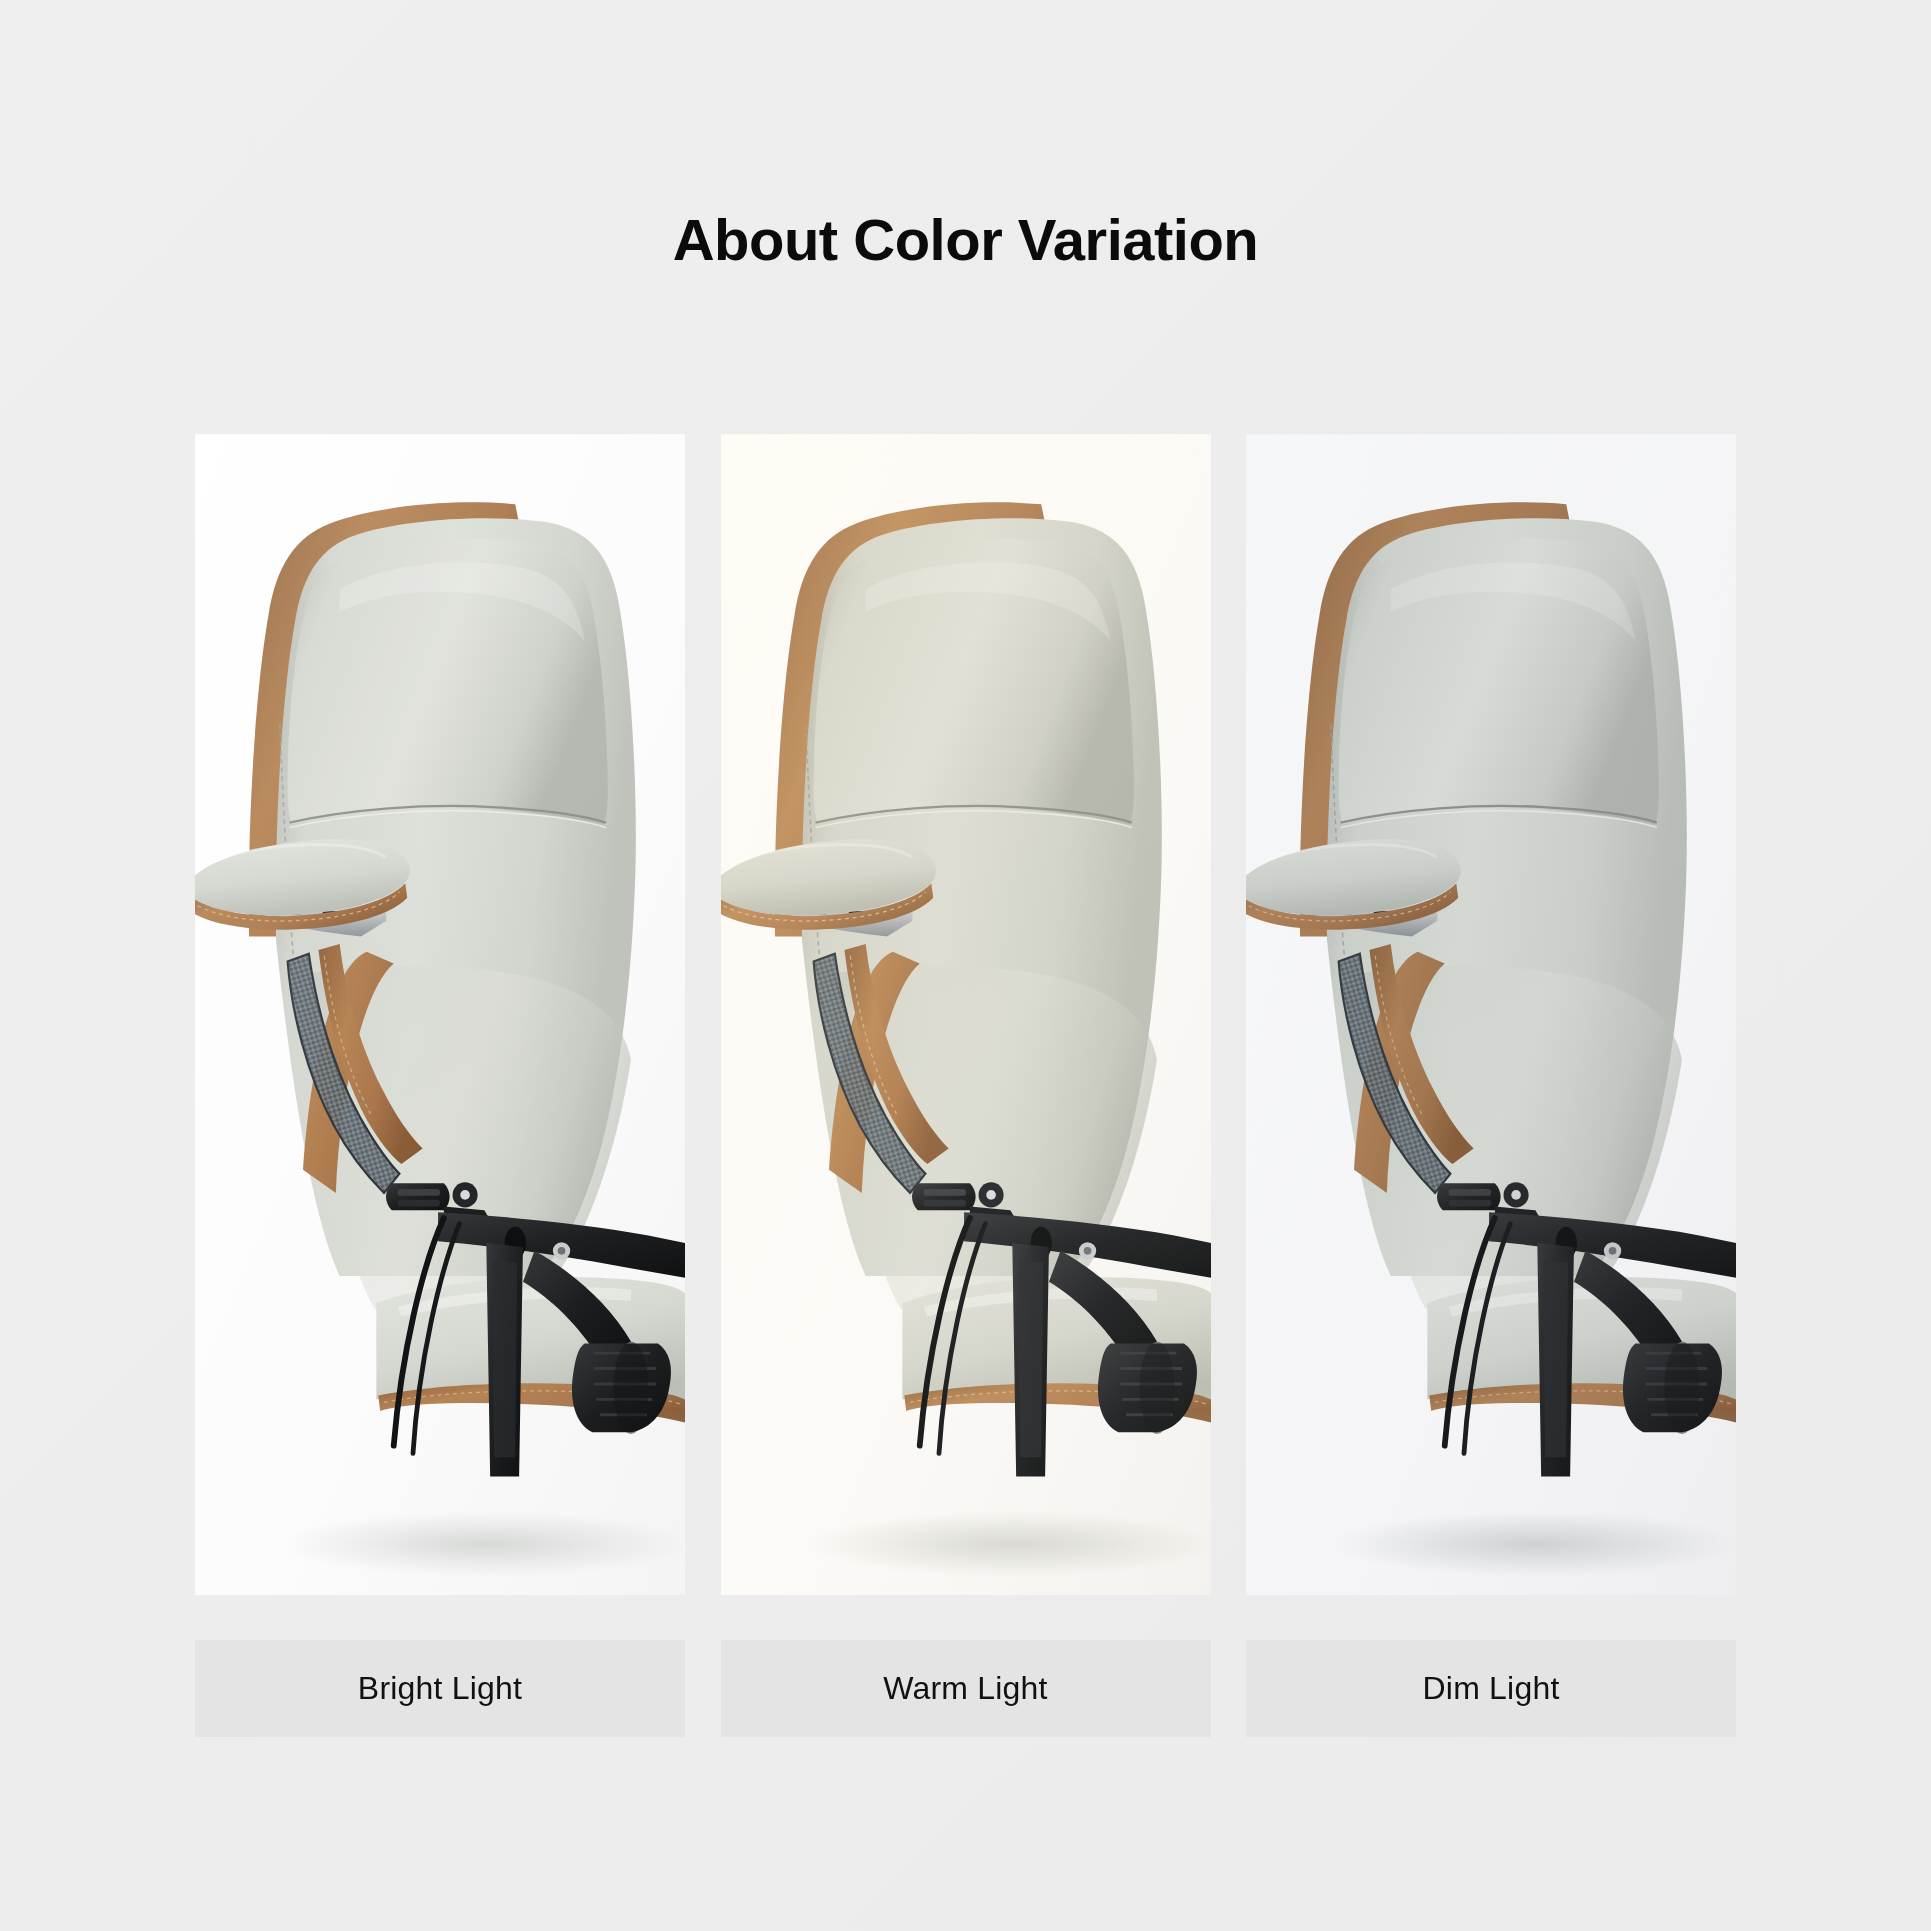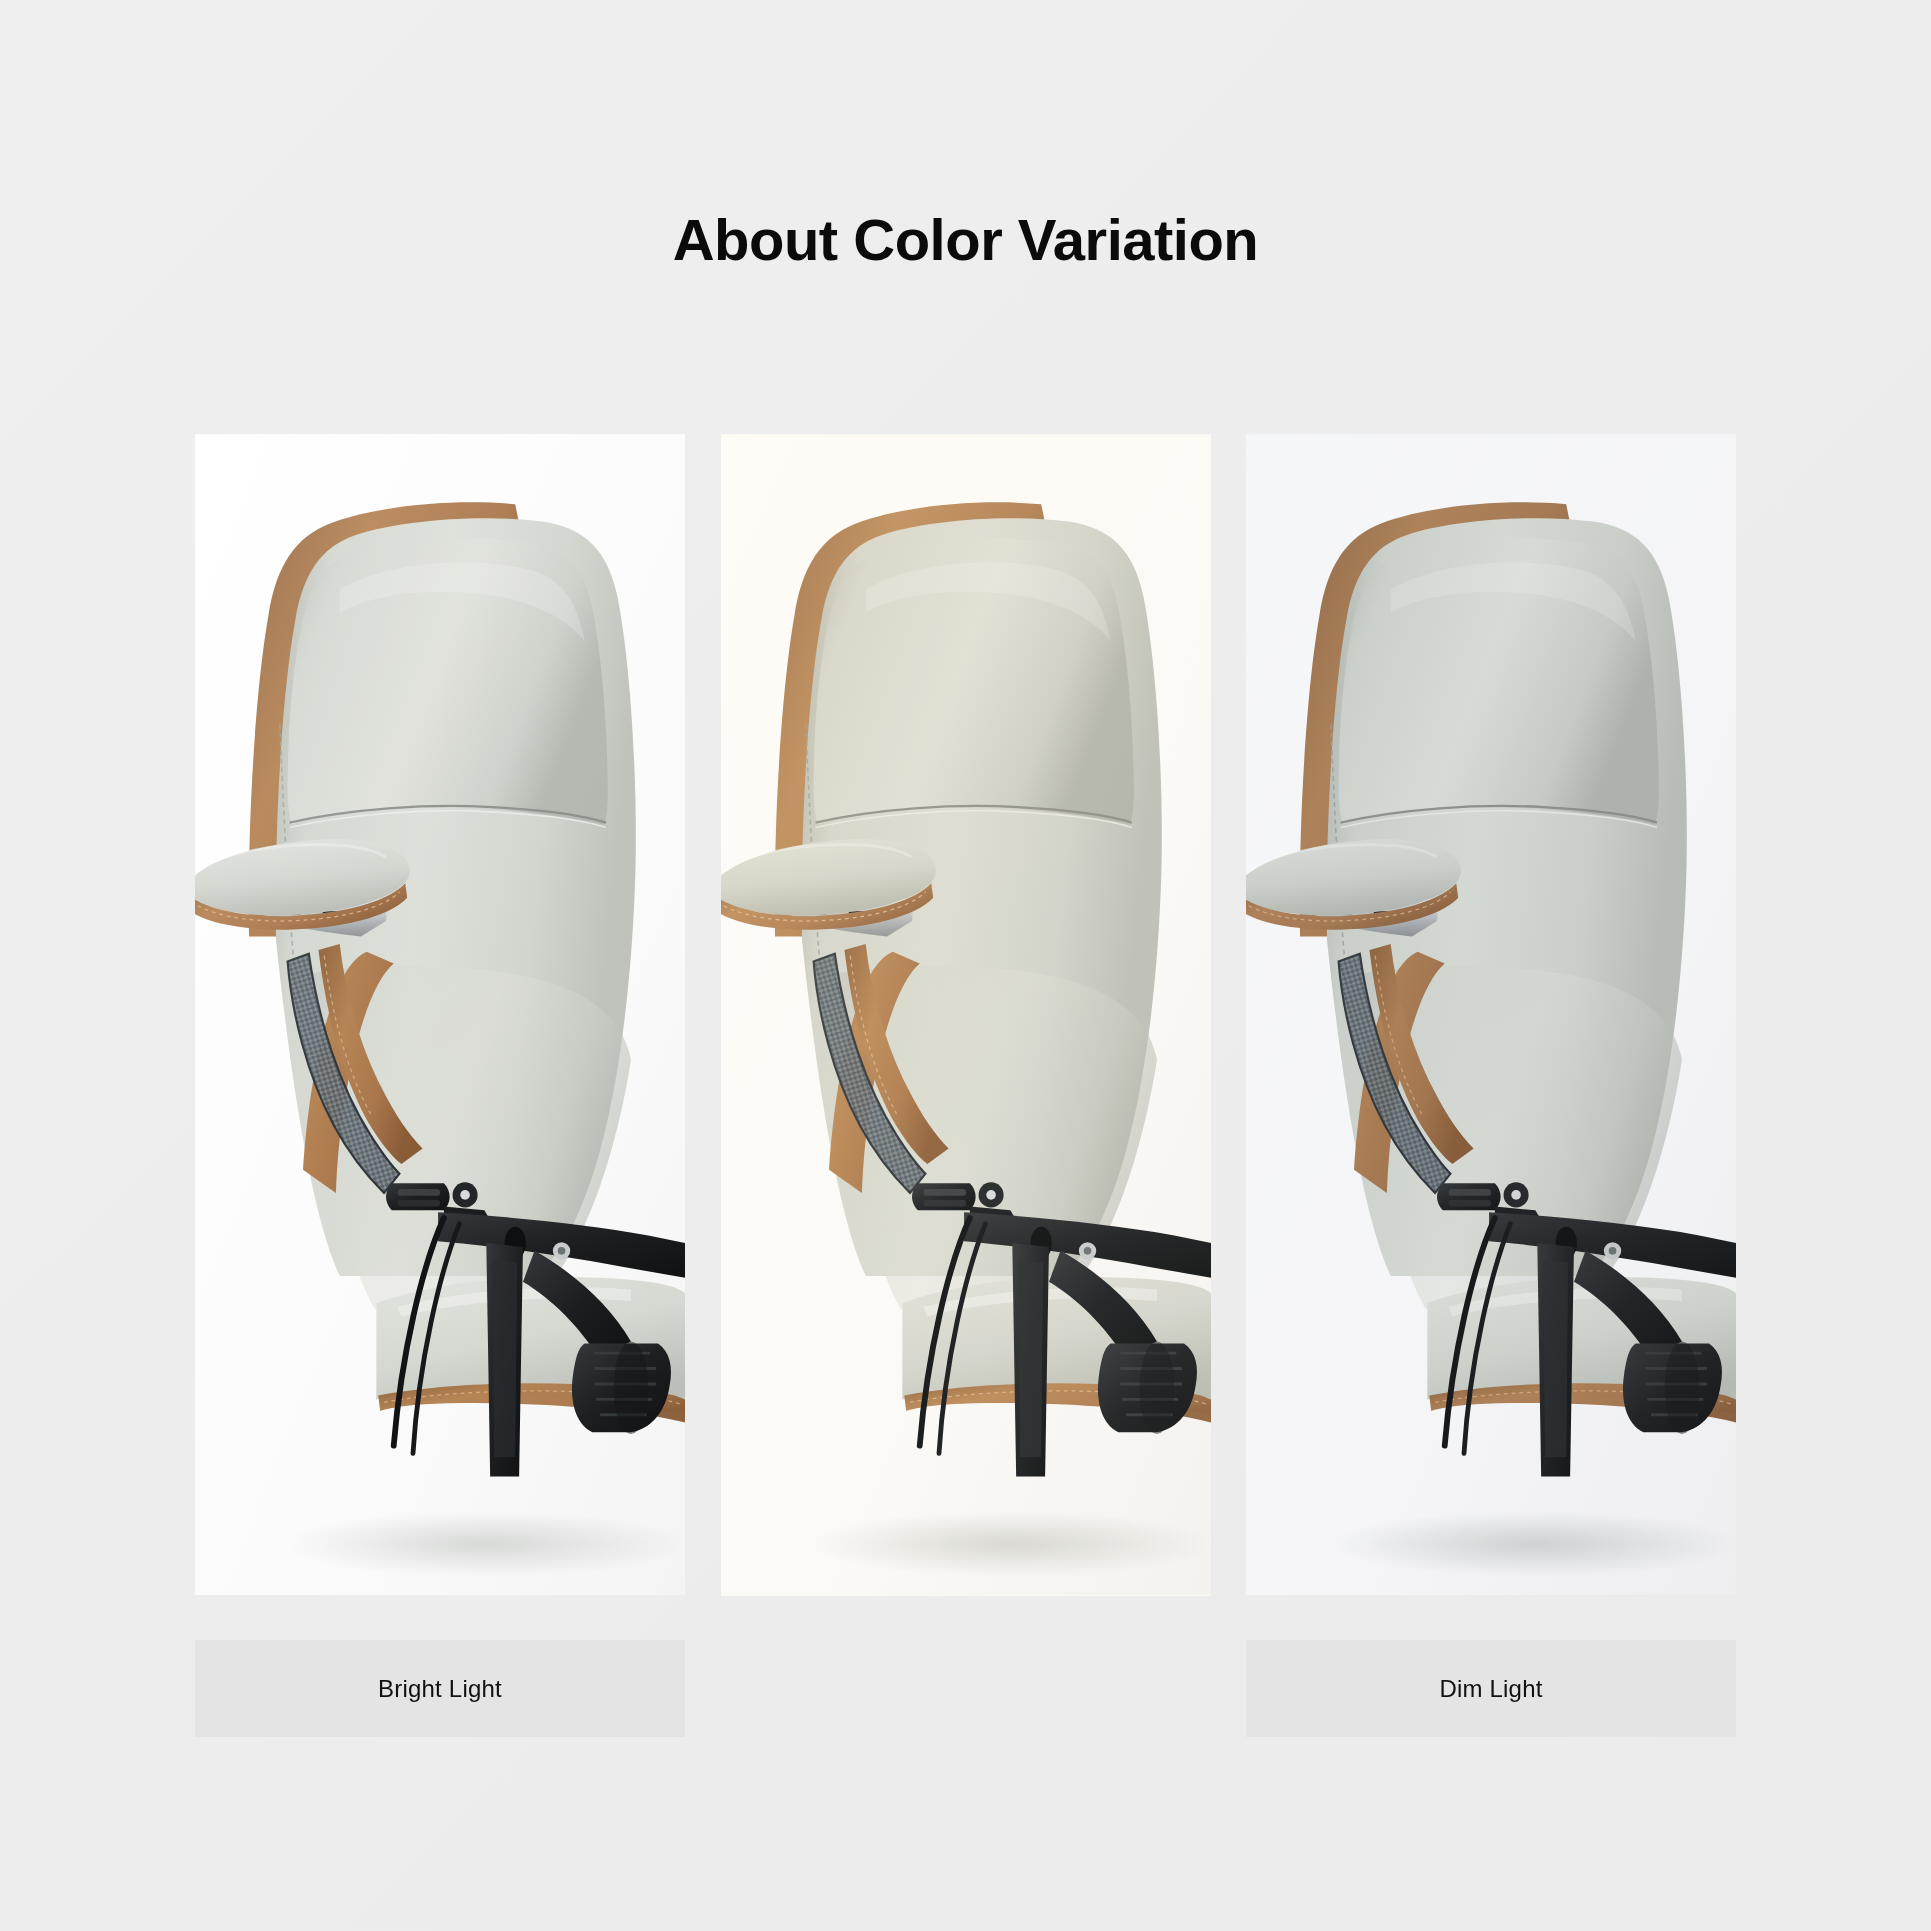--- a/index.html
+++ b/index.html
@@ -73,21 +73,21 @@
     background: transparent;
   }
 
   .caption {
     width: 490px;
     height: 97px;
     background: #e4e4e4;
     display: flex;
     align-items: center;
     justify-content: center;
-    font-size: 24px;
+    font-size: 32px;
     color: #111111;
     letter-spacing: 0.2px;
   }
 
   
   .tint {
     position: absolute;
     left: 0;
     top: 0;
     width: 490px;
@@ -359,20 +359,23 @@
           <path d="M274 818 C 254 868 232 960 226 1056" fill="none" stroke="#16181a" stroke-width="5" stroke-linecap="round"></path>
 
           <path d="M352 846 C 392 868 430 902 452 940 L 418 956 C 398 924 370 896 340 878 Z" fill="url(#blkB)"></path>
           <path d="M404 942 L 480 942 C 492 950 496 966 492 986 C 488 1012 474 1030 452 1034 L 412 1034 C 394 1026 388 1000 392 974 C 395 954 398 946 404 942 Z" fill="url(#blkB)"></path>
           <path d="M414 952 L 472 952 M414 968 L 478 968 M414 984 L 478 984 M416 1000 L 474 1000 M420 1016 L 468 1016" stroke="#3a3e41" stroke-width="3" fill="none" opacity="0.85"></path>
           <ellipse cx="452" cy="988" rx="18" ry="48" fill="#131517" opacity="0.5"></ellipse>
         </svg>
         <div class="tint" style="background:linear-gradient(120deg,rgba(255,236,206,0.20),rgba(255,244,224,0.05) 60%);"></div>
       </div>
       <div class="caption-spacer"></div>
+      <div class="caption">
+        <span>Warm Light</span>
+      </div>
     </div>
 
     <div class="panel">
       <div class="photo" style="background:#f8f8f9;">
         <svg width="490" height="1162" viewBox="0 0 508 1203" xmlns="http://www.w3.org/2000/svg">
           <defs>
             <linearGradient id="bgC" x1="0" y1="0" x2="1" y2="1">
               <stop offset="0%" stop-color="#fdfdfe"></stop>
               <stop offset="60%" stop-color="#f8f8f9"></stop>
               <stop offset="100%" stop-color="#f1f1f3"></stop>

